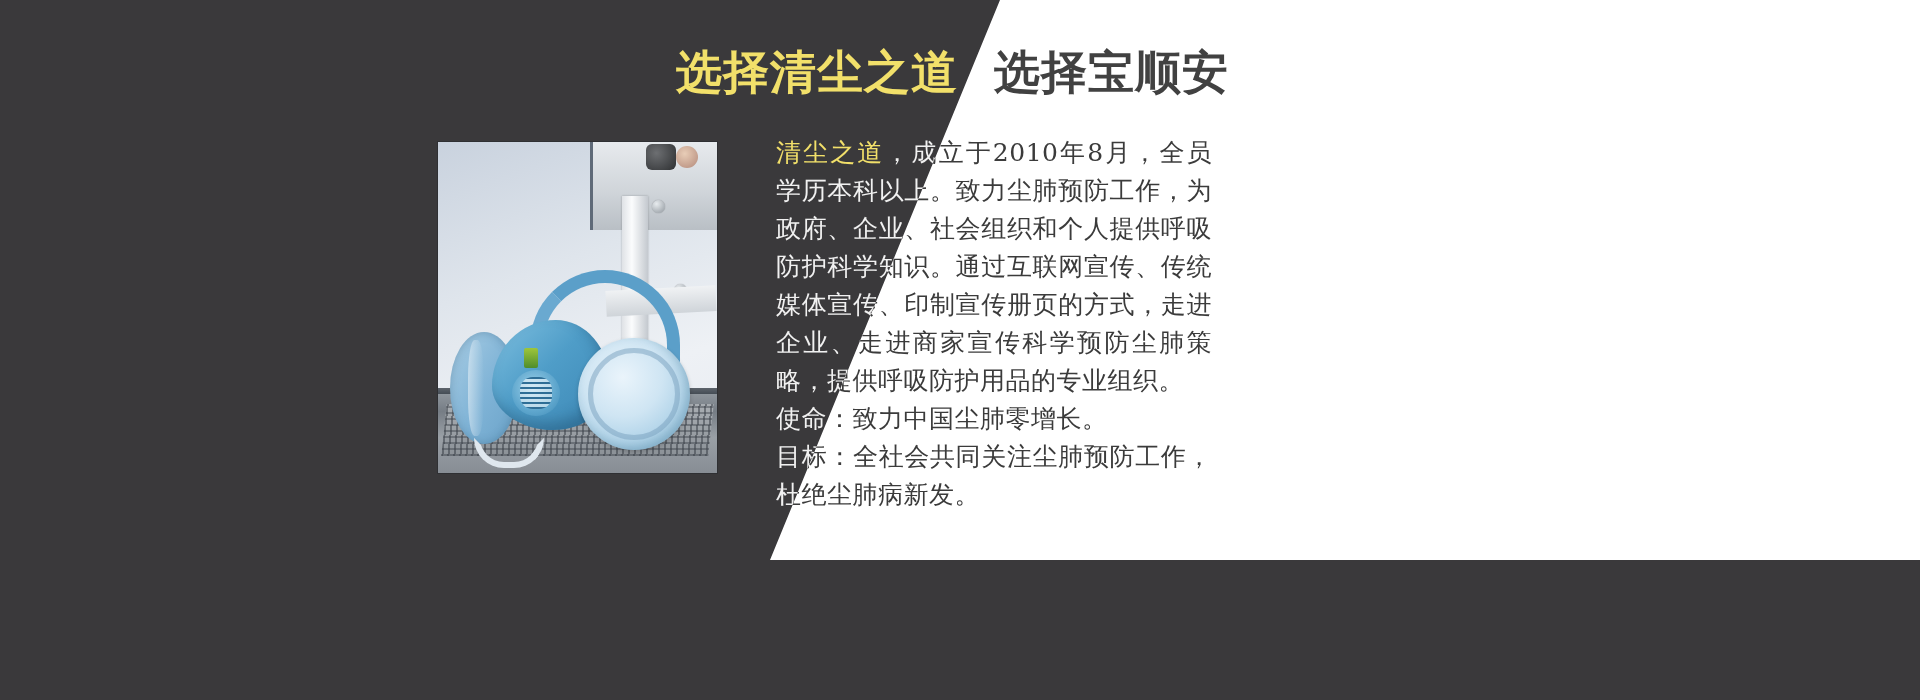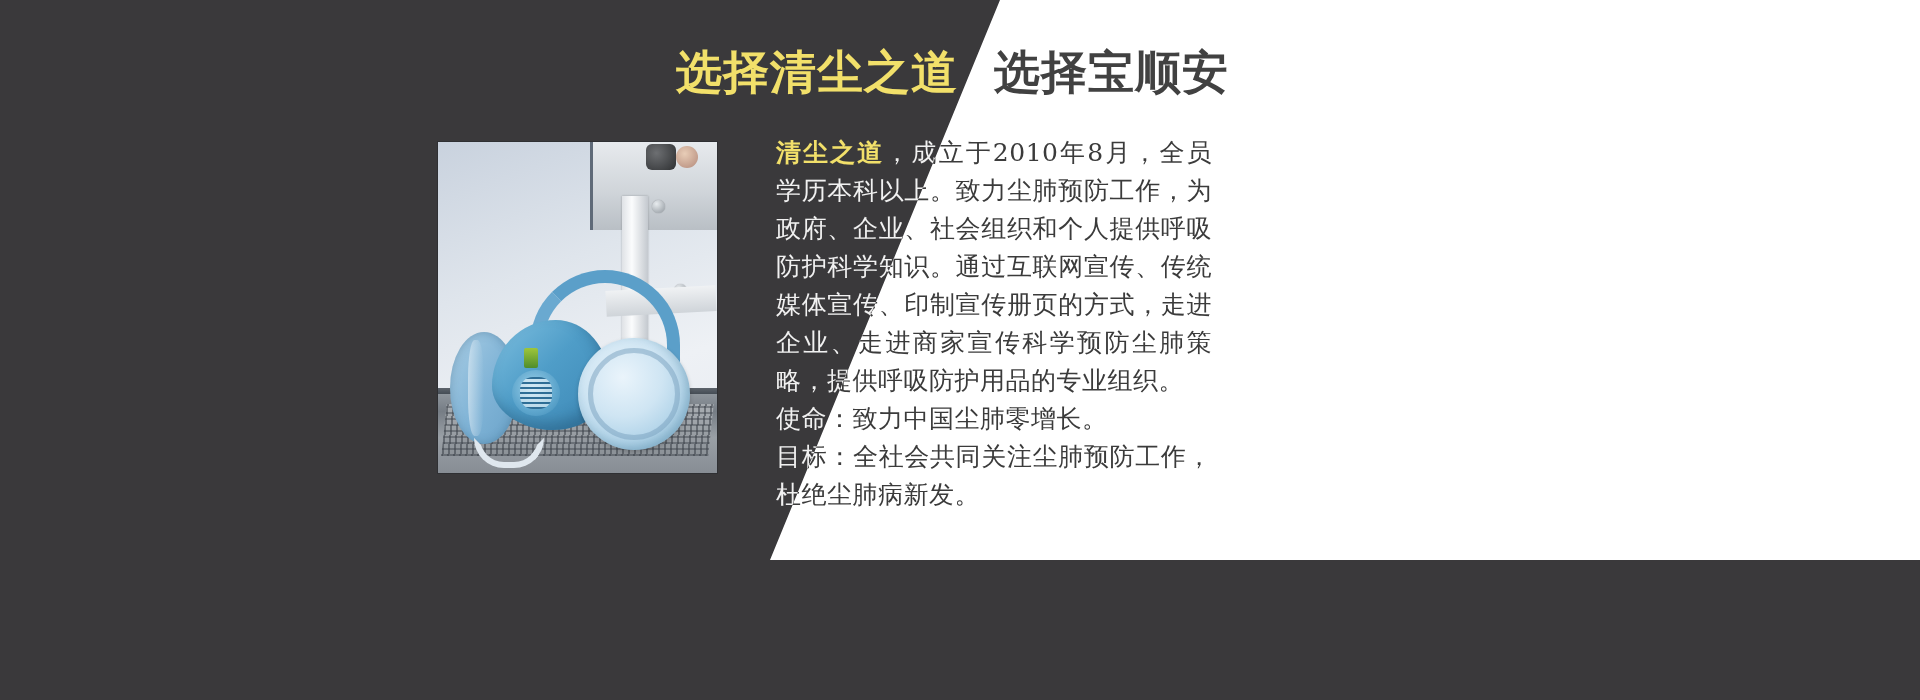--- a/index.html
+++ b/index.html
@@ -87,21 +87,21 @@
   .body-text {
     font-family: "DejaVu Serif", "Liberation Serif", serif;
     font-size: 25px;
     line-height: 38px;
     text-align: justify;
     text-justify: inter-character;
     margin: 0;
     letter-spacing: 0.5px;
   }
   .lead {
-    font-weight: 700;
+    font-weight: 400;
   }
   .label {
     font-weight: 400;
   }
   .body-text + .body-text {
     margin-top: 0;
   }
 
   
   .photo {

